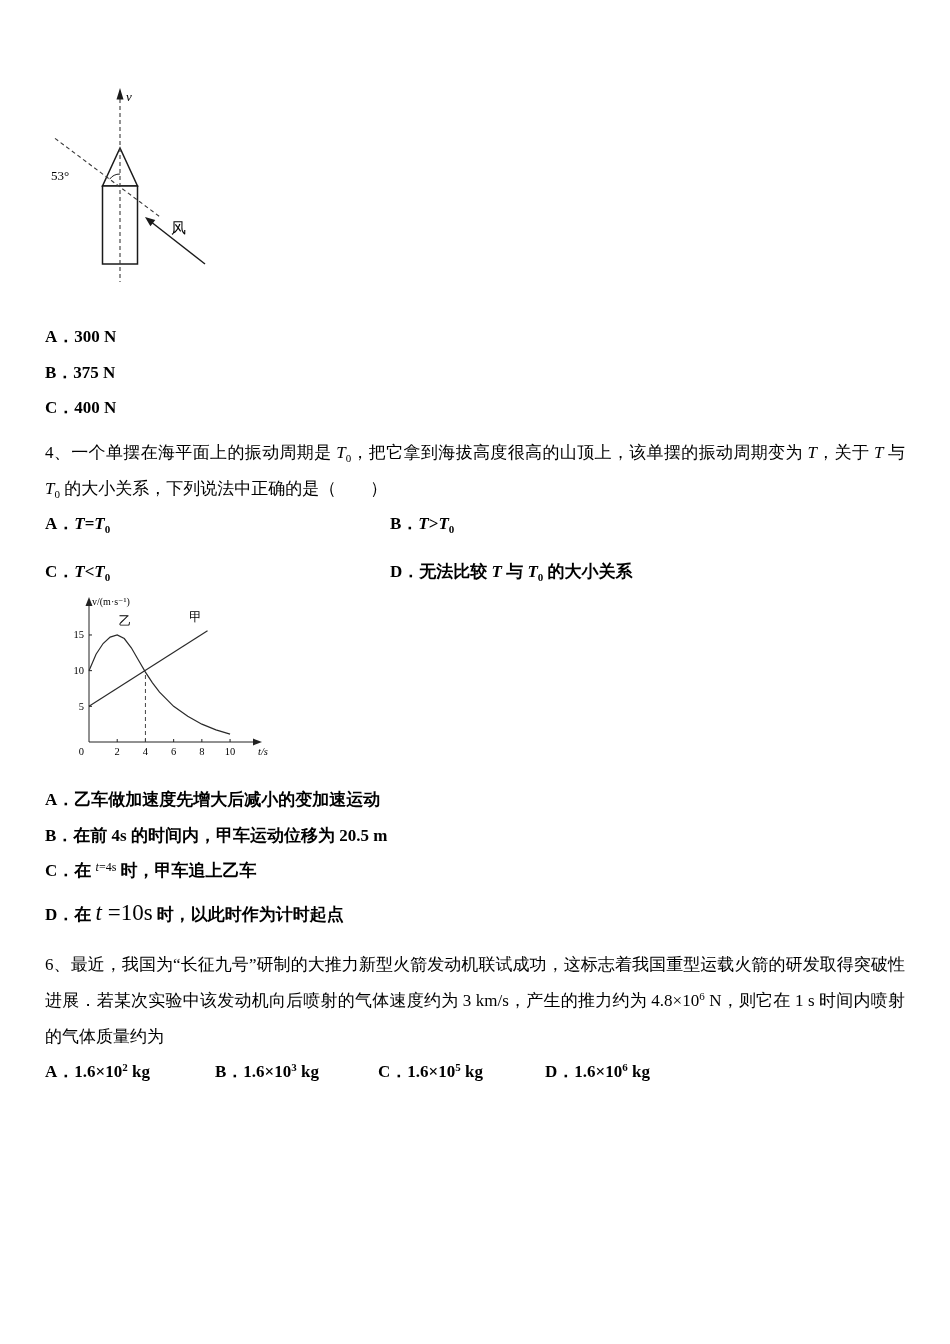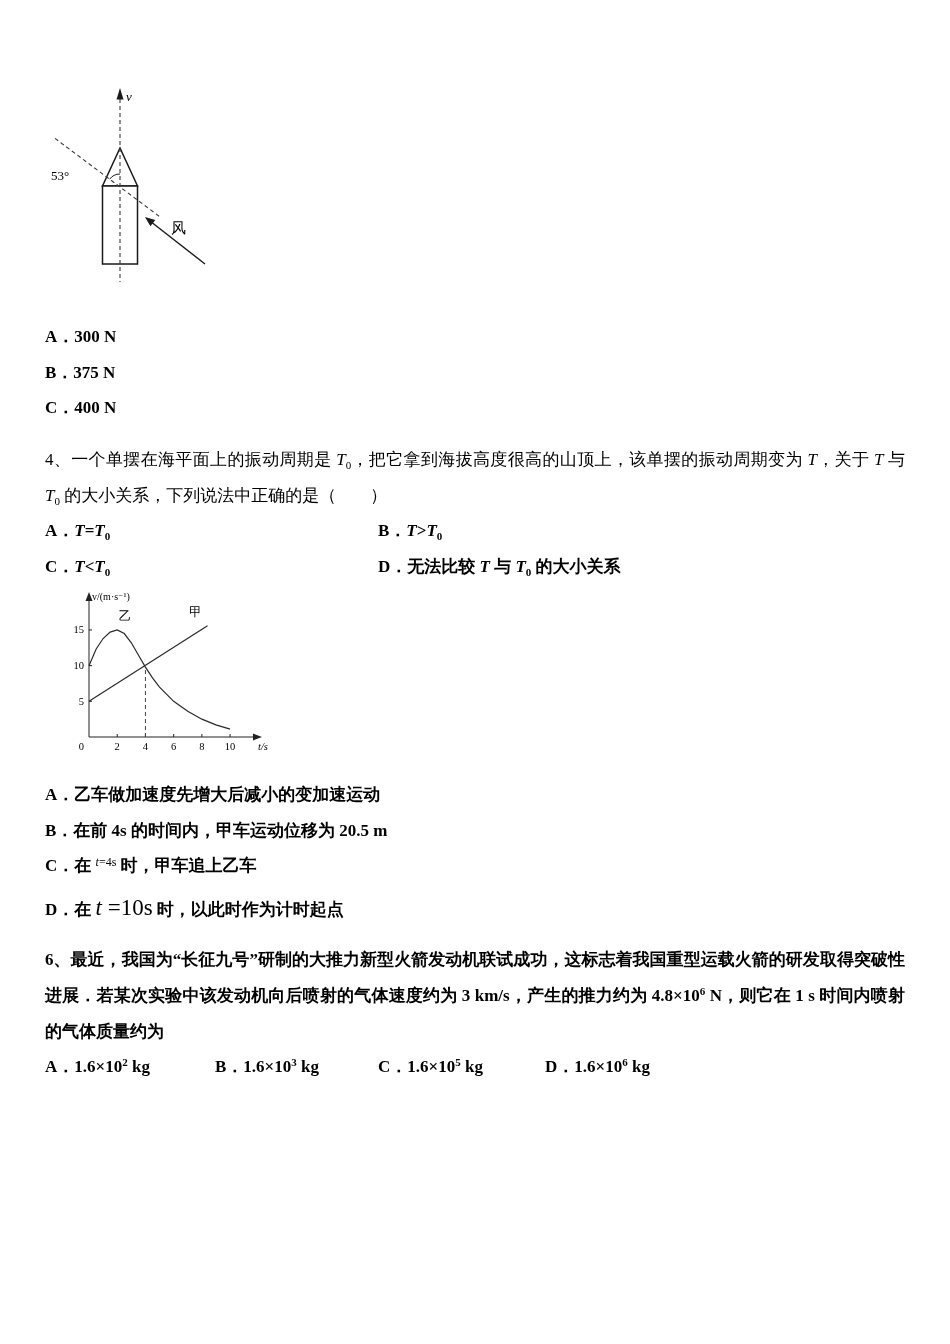--- a/index.html
+++ b/index.html
@@ -5,28 +5,28 @@
   * { margin:0; padding:0; box-sizing:border-box; }
   html { background:#fff; }
   body {
     width:950px; height:1344px; overflow:hidden; background:#ffffff; color:#000;
     font-family:"Liberation Serif","DejaVu Serif",serif; font-size:17px;
   }
   .page { padding:84px 45px 0 45px; }
   .qtext { line-height:2.1; text-align:justify; }
   .opt  { line-height:2.1; font-weight:bold; }
   .opts-block { margin-top:18px; }
-  .q4-grid { display:grid; grid-template-columns:333px auto; font-weight:bold; line-height:2.1; }
+  .q4-grid { display:grid; grid-template-columns:333px auto; font-weight:bold; line-height:2.1;gap:12px; }
   .q6-grid { display:grid; grid-template-columns:170px 163px 167px auto; font-weight:bold; line-height:2.1; }
   .i   { font-style:italic; }
   .sub { font-size:11px; vertical-align:-4px; }
   .sup { font-size:11px; vertical-align:6px; }
   .fsmall { font-size:12px; vertical-align:5px; font-weight:normal; }
   .flarge { font-size:23px; font-weight:normal; }
-  .mt6 { margin-top:16px; } .mt10 { margin-top:10px;font-weight:bold; } .mt20 { margin-top:20px; }
+  .mt6 { margin-top:9px; } .mt10 { margin-top:10px; } .mt20 { margin-top:20px; }
   .fig-rocket { display:block; }
   .vt-chart { margin:4px 0 0 10px; display:block; }
   svg text { font-family:"Liberation Serif","DejaVu Serif",serif; fill:#000; }
   svg .dash  { stroke:#3a3a3a; stroke-width:1.1; stroke-dasharray:4 3; fill:none; }
   svg .solid { stroke:#1a1a1a; stroke-width:1.4; fill:none; }
   svg .shape { stroke:#1a1a1a; stroke-width:1.5; fill:#fff; }
   svg .lbl { font-size:13px; }
 </style>
 </head>
 <body>

